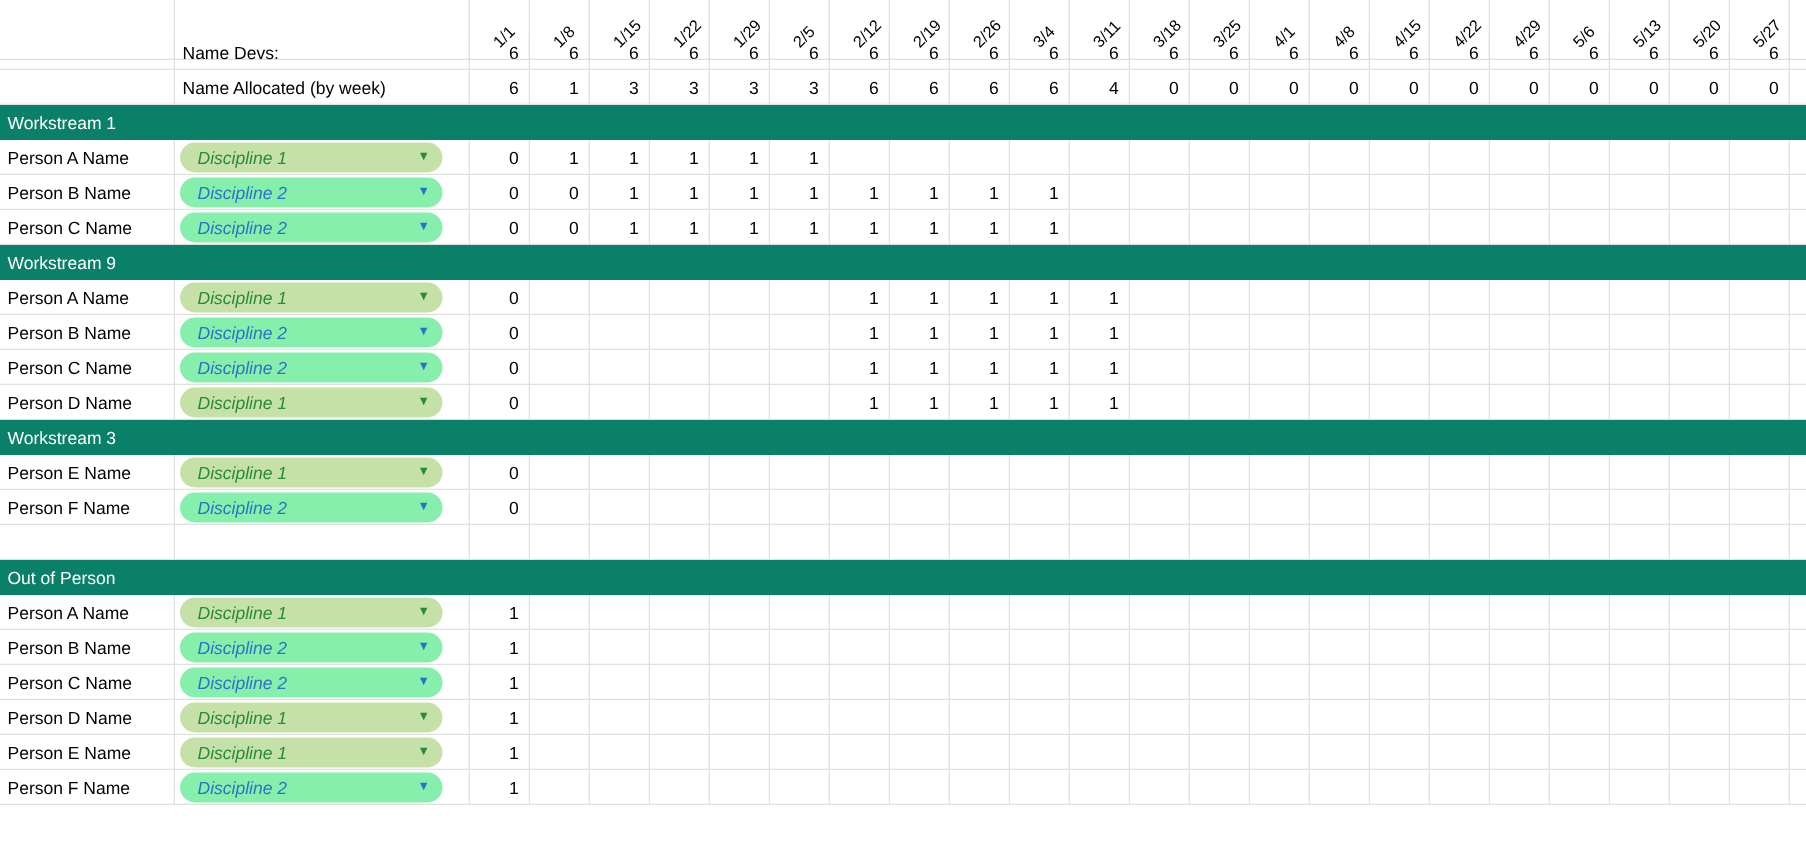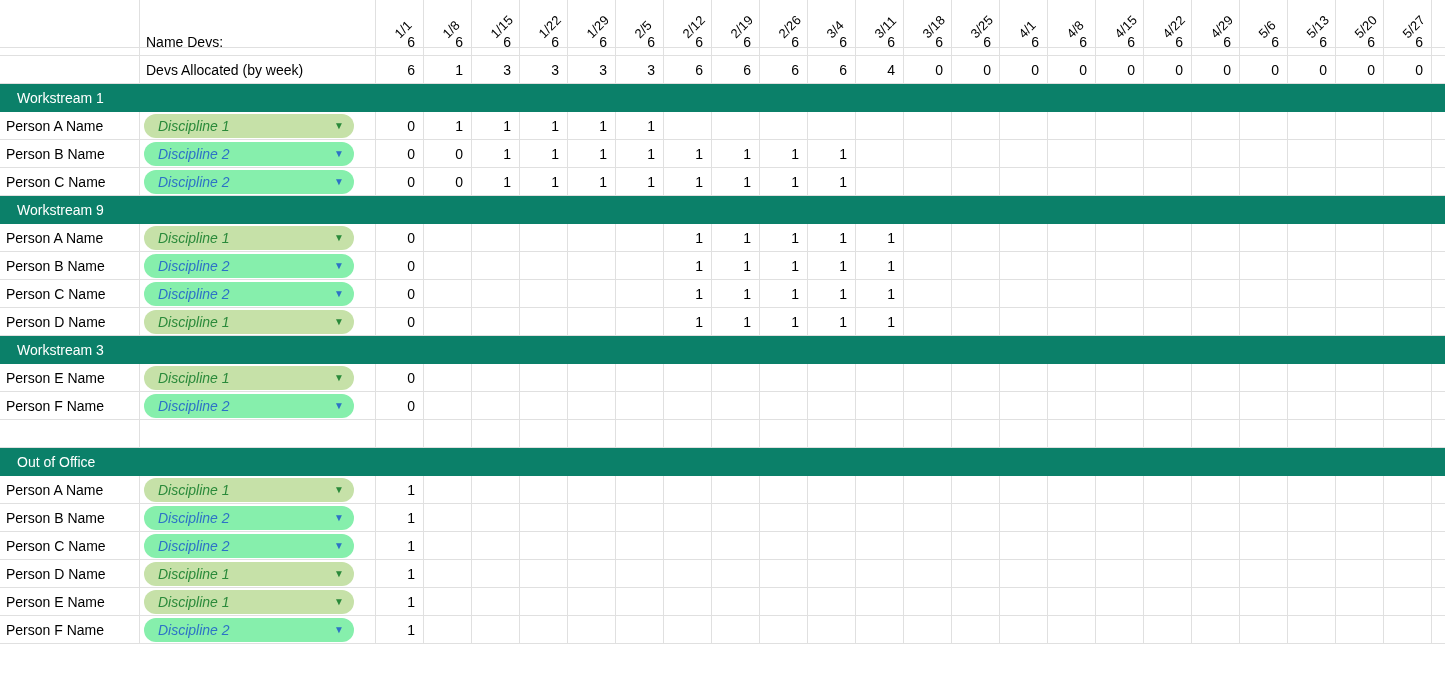--- a/index.html
+++ b/index.html
@@ -49,21 +49,21 @@
   .num { justify-content: flex-end; padding-right: 8px; }
   .label-col { padding-left: 6px; }
   .italic { }
   .workstream-row {
     background: #0b8069;
     color: #fff;
     border-right: 1px solid #0b8069;
     border-bottom: 1px solid #0b8069;
     font-weight: 500;
   }
-  .workstream-row.first { padding-left: 17px; }
+  .workstream-row.first { padding-left: 6px; }
   .dropdown {
     width: 210px;
     height: 24px;
     border-radius: 12px;
     display: flex;
     align-items: center;
     justify-content: space-between;
     padding: 0 10px 0 14px;
     font-style: italic;
     font-size: 14px;
@@ -178,21 +178,21 @@
     <div class="cell num">6</div>
     <div class="cell num">6</div>
     <div class="cell num">6</div>
     <div class="cell num">6</div>
     <div class="cell num">6</div>
     <div class="cell num">6</div>
     <div class="cell num">6</div>
     <div class="cell num">6</div>
     <div class="cell num"></div>
     <div class="cell"></div>
-    <div class="cell label-col">Devs Allocated (by week)</div>
+    <div class="cell label-col">Name Allocated (by week)</div>
     <div class="cell num">6</div>
     <div class="cell num">1</div>
     <div class="cell num">3</div>
     <div class="cell num">3</div>
     <div class="cell num">3</div>
     <div class="cell num">3</div>
     <div class="cell num">6</div>
     <div class="cell num">6</div>
     <div class="cell num">6</div>
     <div class="cell num">6</div>
@@ -569,21 +569,21 @@
     <div class="cell"></div>
     <div class="cell"></div>
     <div class="cell"></div>
     <div class="cell"></div>
     <div class="cell"></div>
     <div class="cell"></div>
     <div class="cell"></div>
     <div class="cell"></div>
     <div class="cell"></div>
     <div class="cell"></div>
-    <div class="cell workstream-row first" style="grid-column: 1 / 3;">Out of Office</div>
+    <div class="cell workstream-row first" style="grid-column: 1 / 3;">Out of Person</div>
     <div class="cell workstream-row"></div>
     <div class="cell workstream-row"></div>
     <div class="cell workstream-row"></div>
     <div class="cell workstream-row"></div>
     <div class="cell workstream-row"></div>
     <div class="cell workstream-row"></div>
     <div class="cell workstream-row"></div>
     <div class="cell workstream-row"></div>
     <div class="cell workstream-row"></div>
     <div class="cell workstream-row"></div>

